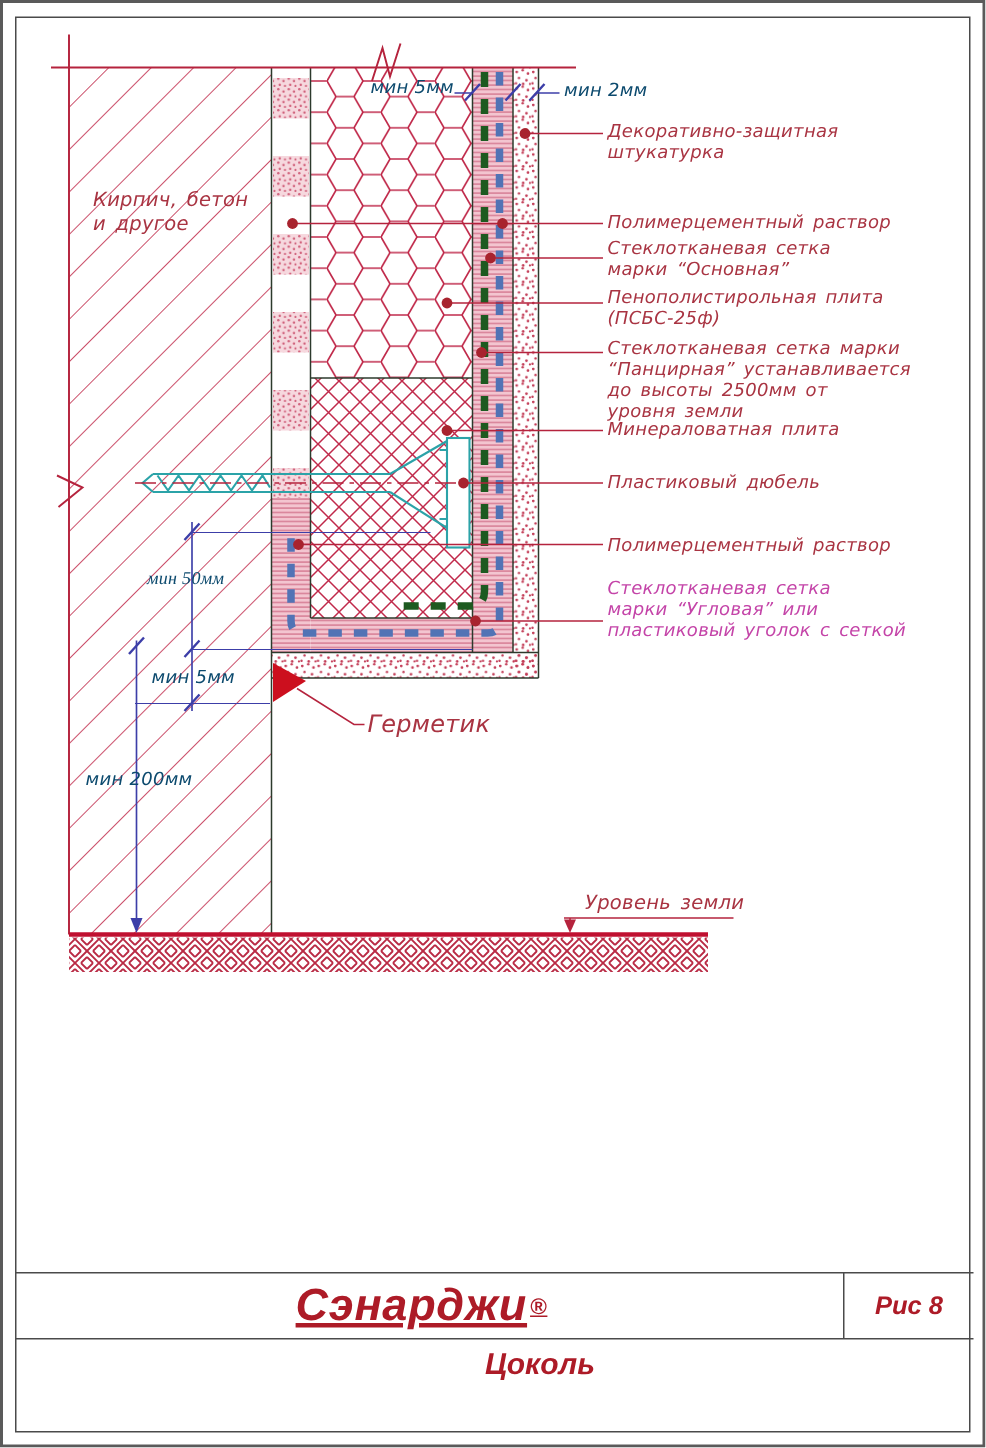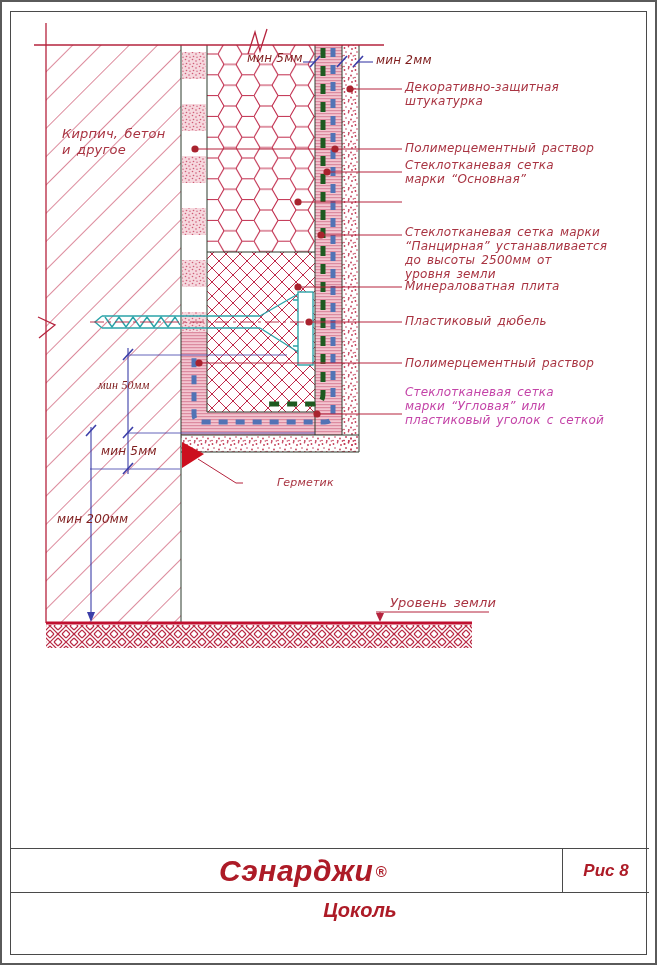--- a/index.html
+++ b/index.html
@@ -4,23 +4,23 @@
 <style>
   html,body{margin:0;padding:0;background:#fff;}
   .page{position:relative;width:657px;height:965px;background:#fff;border:2px solid #5a5a5a;box-sizing:border-box;overflow:hidden;
         font-family:"DejaVu Sans",sans-serif;}
   .frame{position:absolute;left:8px;top:9px;width:637px;height:944px;border:1.5px solid #4a4a4a;box-sizing:border-box;}
   svg.art{position:absolute;left:0;top:0;}
   .lbl{position:absolute;font:italic 12px/14px "DejaVu Sans",sans-serif;color:#a93442;white-space:pre-line;
        letter-spacing:.2px;word-spacing:2px;}
   .callout{left:403px;}
   .magenta{color:#c444a8;}
-  .dim{position:absolute;font:italic 12px/13px "DejaVu Sans",sans-serif;color:#7f1d1d;white-space:nowrap;letter-spacing:.2px;}
+  .dim{position:absolute;font:italic 12px/13px "DejaVu Sans",sans-serif;color:#0c4a6e;white-space:nowrap;letter-spacing:.2px;}
   .wall-note{font-size:13px;line-height:16px;}
-  .sealant{font-size:11px;margin-left:32px;}
+  .sealant{font-size:16px;}
   
   .tb-line{position:absolute;left:8px;width:639px;height:0;border-top:1.5px solid #4a4a4a;}
   .tb-div{position:absolute;height:44px;width:0;border-left:1.5px solid #4a4a4a;}
   .tb-cell{position:absolute;display:flex;align-items:center;justify-content:center;
            font-family:"Liberation Sans",sans-serif;color:#ad1b27;font-style:italic;font-weight:bold;}
   .tb-title{font-size:30px;letter-spacing:.5px;}
   .tb-title sup{font-size:15px;margin:0 2px;}
   .tb-fig{font-size:17px;}
   .tb-caption{font-size:20px;align-items:flex-start;padding-top:4px;padding-left:40px;}
 </style>
@@ -197,20 +197,22 @@
   </svg>
 
   <div class="lbl callout" style="top:78px;">Декоративно-защитная
 штукатурка</div>
 
   <div class="lbl wall-note" style="left:60px;top:124px;">Кирпич, бетон
 и другое</div>
   <div class="lbl callout" style="top:139px;">Полимерцементный раствор</div>
   <div class="lbl callout" style="top:156px;">Стеклотканевая сетка
 марки “Основная”</div>
+  <div class="lbl callout" style="top:189px;">Пенополистирольная плита
+(ПСБС-25ф)</div>
   <div class="lbl callout" style="top:223px;">Стеклотканевая сетка марки
 “Панцирная” устанавливается
 до высоты 2500мм от
 уровня земли</div>
   <div class="lbl callout" style="top:277px;font-style:italic;">Минераловатная плита</div>
   <div class="lbl callout" style="top:312px;">Пластиковый дюбель</div>
   <div class="lbl callout" style="top:354px;">Полимерцементный раствор</div>
   <div class="lbl callout magenta" style="top:383px;">Стеклотканевая сетка
 марки “Угловая” или
 пластиковый уголок с сеткой</div>
@@ -221,19 +223,19 @@
   <div class="dim" style="left:245px;top:50px;">мин 5мм</div>
   <div class="dim" style="left:374px;top:52px;">мин 2мм</div>
   <div class="dim" style="left:96px;top:377px;font-family:Liberation Serif, serif;">мин 50мм</div>
   <div class="dim" style="left:99px;top:443px;">мин 5мм</div>
   <div class="dim" style="left:55px;top:511px;">мин 200мм</div>
 
   <div class="tb-line" style="top:846px;"></div>
   <div class="tb-line" style="top:890px;"></div>
   <div class="tb-div" style="left:560px;top:846px;"></div>
 
-  <div class="tb-cell tb-title" style="left:26px;top:848px;width:552px;height:42px;">
+  <div class="tb-cell tb-title" style="left:4px;top:848px;width:552px;height:42px;text-decoration:underline;">
     <span>Сэнарджи</span>
       <sup>®</sup>
   </div>
   <div class="tb-cell tb-fig" style="left:561px;top:848px;width:86px;height:42px;">Рис 8</div>
   <div class="tb-cell tb-caption" style="left:8px;top:893px;width:620px;height:30px;">Цоколь</div>
 </div>
 
 </body></html>

